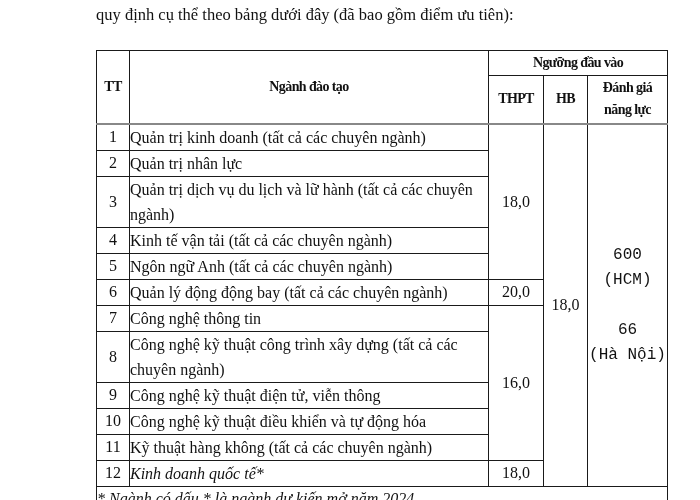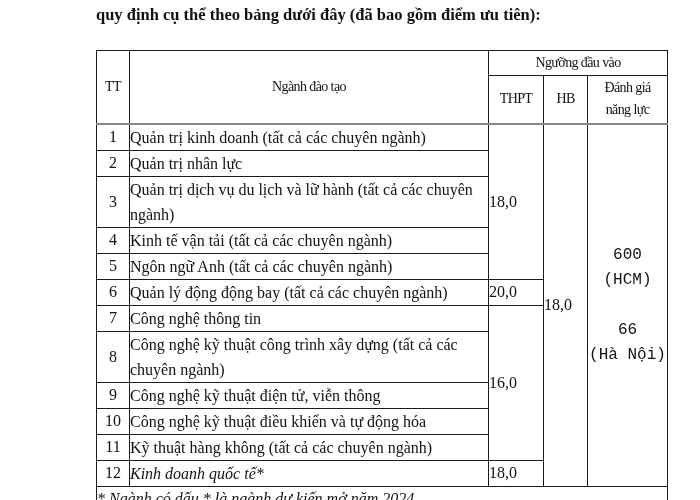--- a/index.html
+++ b/index.html
@@ -25,47 +25,47 @@
     text-align: justify;
     text-align-last: left;
   }
   .intro .l1 {
     display: block;
     padding-left: 46px;
     text-align: justify;
     text-align-last: justify;
     white-space: nowrap;
   }
-  .intro .l2 { display: block; font-weight: bold; }
+  .intro .l2 { display: block; }
 
   table.grid {
     position: absolute;
     left: 96px;
     top: 50px;
     width: 571px;
     border-collapse: collapse;
     table-layout: fixed;
     font-size: 16px;
   }
   table.grid td, table.grid th {
     border: 1px solid #1a1a1a;
     padding: 0;
     vertical-align: middle;
   }
   table.grid tr.hborder td { border-top: 2px solid #888; }
   th {
-    font-weight: normal;
+    font-weight: bold;
     font-size: 14px;
     letter-spacing: -0.6px;
     text-align: center;
     line-height: 22px;
   }
   td.tt { text-align: center; }
   td.name { padding-left: 7px; line-height: 25px; margin-left: 30px; }
-  td.val { }
+  td.val { text-align: center; }
   td.dgnl { text-align: center; line-height: 25px; font-family: Liberation Mono, monospace; }
   td.foot {
     font-style: italic;
     padding-left: 6px;
     border-top: 2px solid #888;
   }
   .italic { font-style: italic; }
 </style>
 </head>
 <body>

